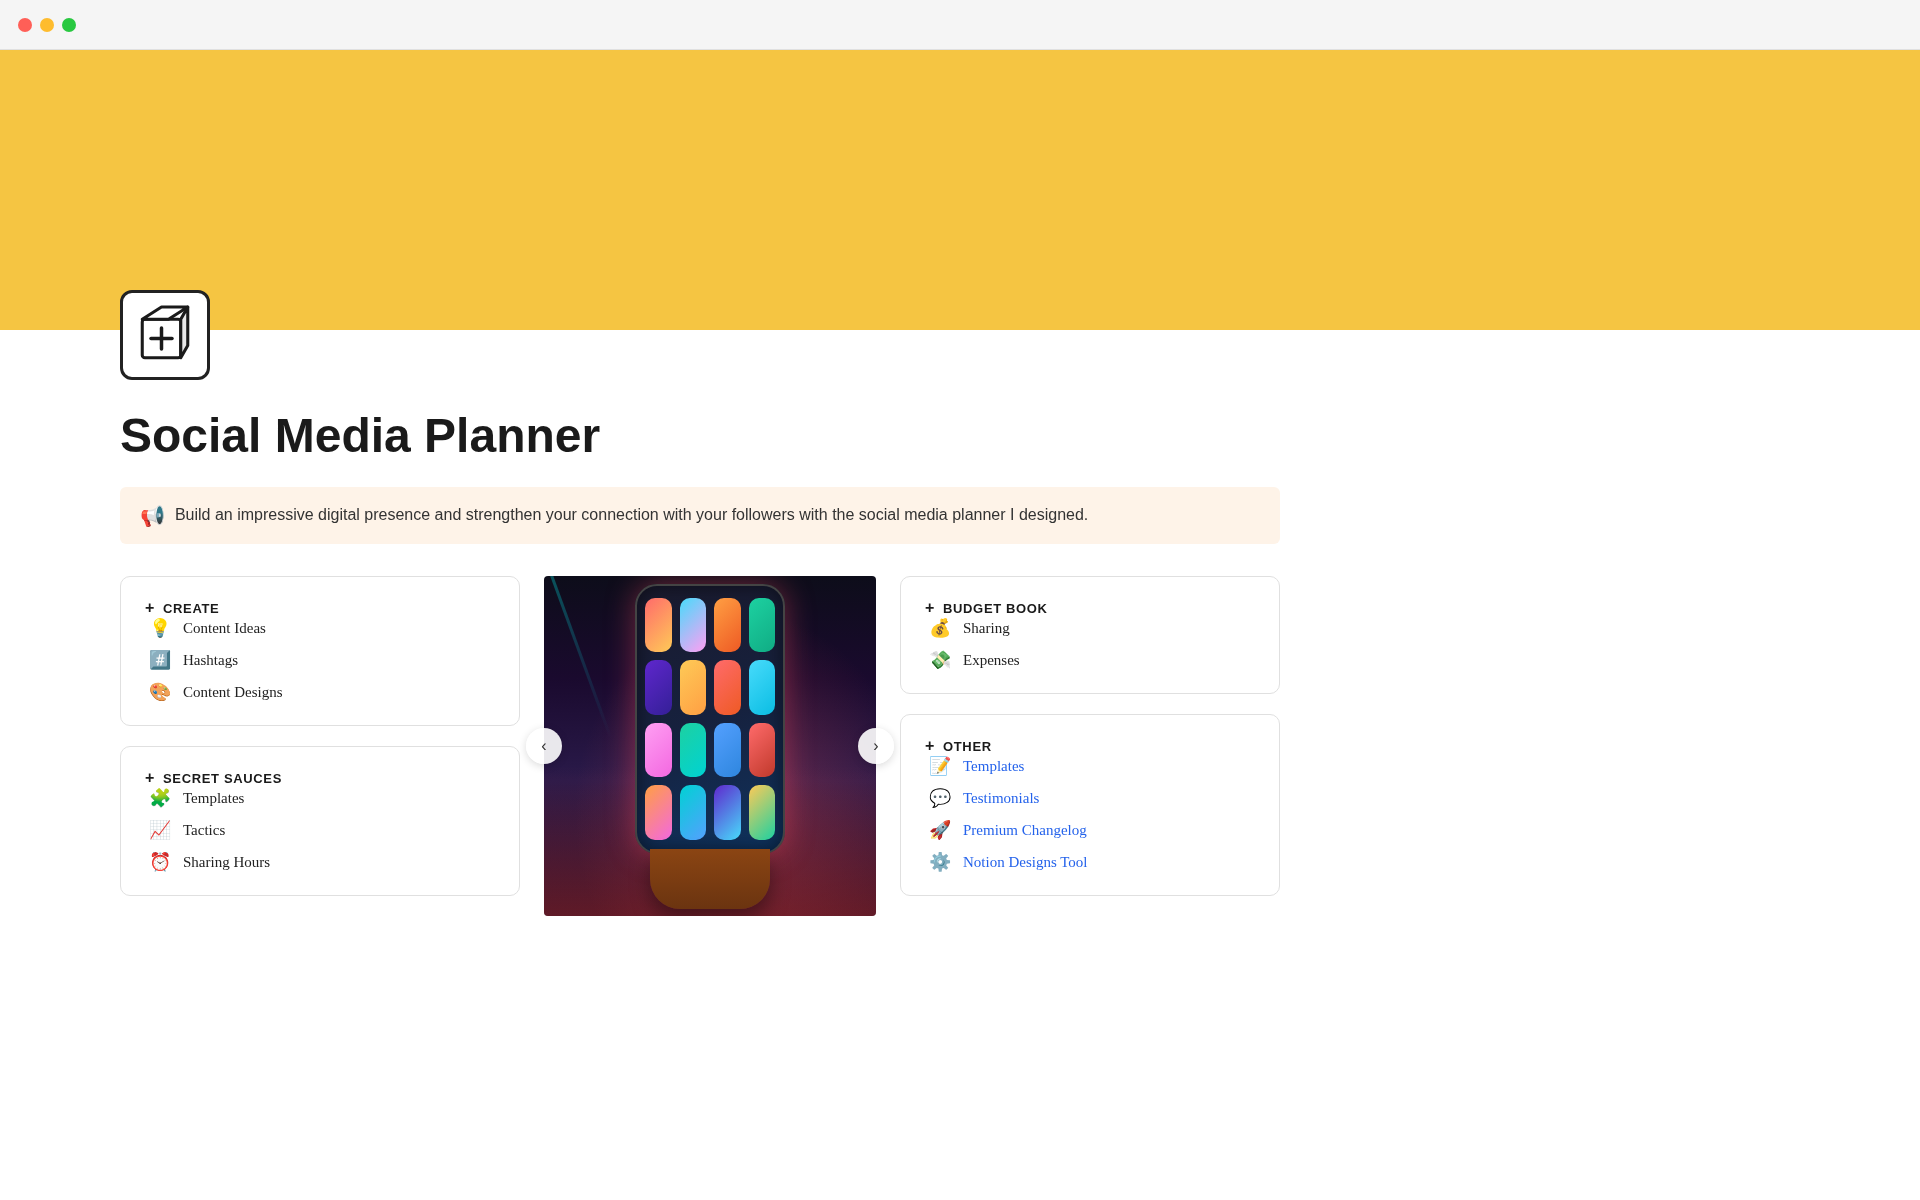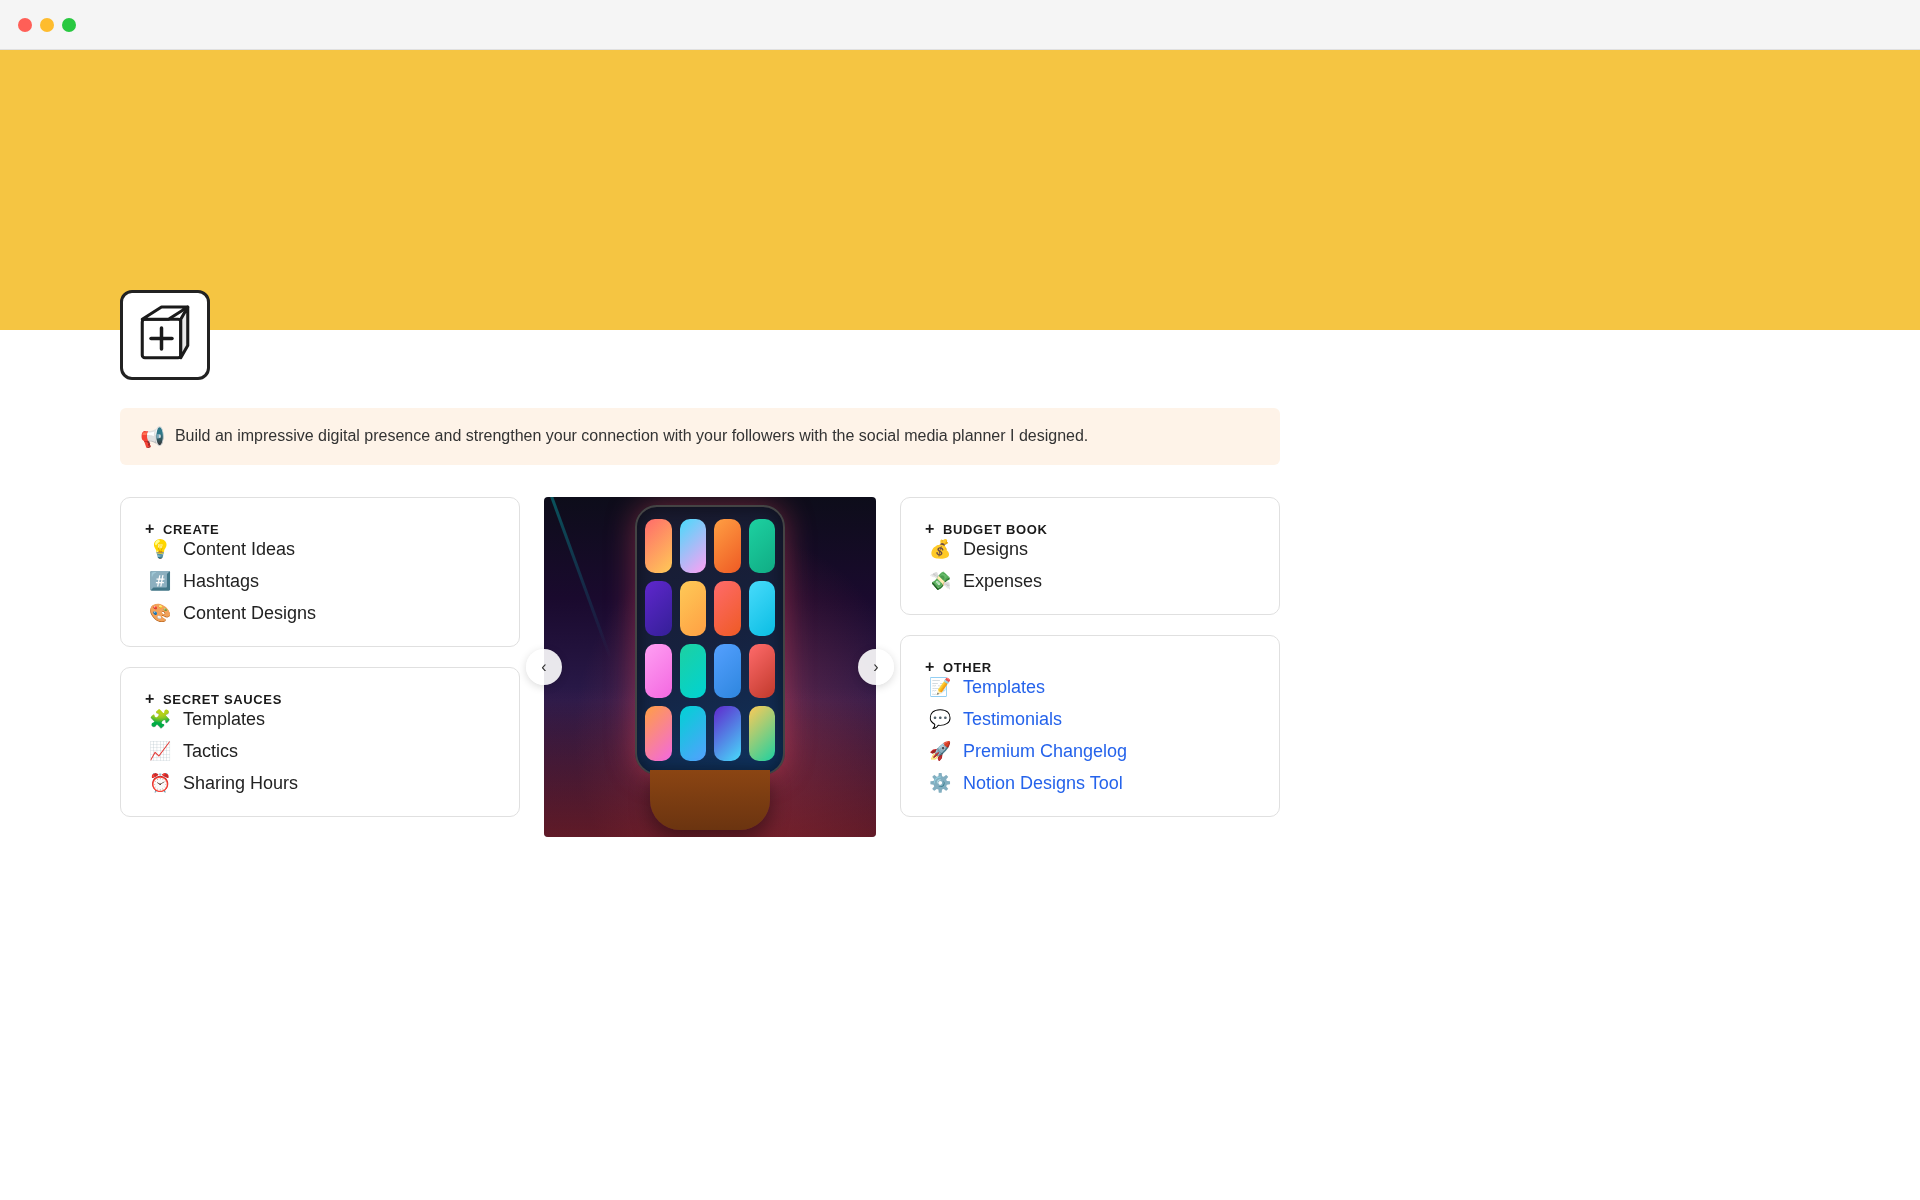--- a/index.html
+++ b/index.html
@@ -148,22 +148,23 @@
       color: #1a1a1a;
       cursor: pointer;
     }
     .card-item-emoji {
       font-size: 18px;
       width: 24px;
       text-align: center;
       flex-shrink: 0;
     }
     .card-item-label {
-      font-size: 18px;
+      font-size: 15px;
       color: #222;
+      font-family: Liberation Serif, serif;
     }
 
     
     .carousel-container {
       position: relative;
       display: flex;
       align-items: center;
       justify-content: center;
     }
 
@@ -244,20 +245,21 @@
 
       <polygon points="58,22 66,8 66,52 58,66" fill="#e8e8e8" stroke="#1a1a1a" stroke-width="3.5" stroke-linejoin="round"></polygon>
 
       <line x1="36" y1="32" x2="36" y2="56" stroke="#1a1a1a" stroke-width="4" stroke-linecap="round"></line>
       <line x1="24" y1="44" x2="48" y2="44" stroke="#1a1a1a" stroke-width="4" stroke-linecap="round"></line>
     </svg>
   </div>
 </div>
 
 <div class="page-content">
+  <h1 class="page-title">Social Media Planner</h1>
 
   <div class="callout">
     <span class="callout-icon">📢</span>
     <span class="callout-text">Build an impressive digital presence and strengthen your connection with your followers with the social media planner I designed.</span>
   </div>
 
   <div class="main-grid">
 
     <div class="card-section">
 
@@ -369,21 +371,21 @@
     <div class="right-column">
 
       <div class="card">
         <div class="card-header">
           <span class="plus-icon">+</span>
           <span>BUDGET BOOK</span>
         </div>
         <div class="card-items">
           <div class="card-item">
             <span class="card-item-emoji">💰</span>
-            <span class="card-item-label">Designs</span>
+            <span class="card-item-label">Sharing</span>
           </div>
           <div class="card-item">
             <span class="card-item-emoji">💸</span>
             <span class="card-item-label">Expenses</span>
           </div>
         </div>
       </div>
 
       <div class="card">
         <div class="card-header">

